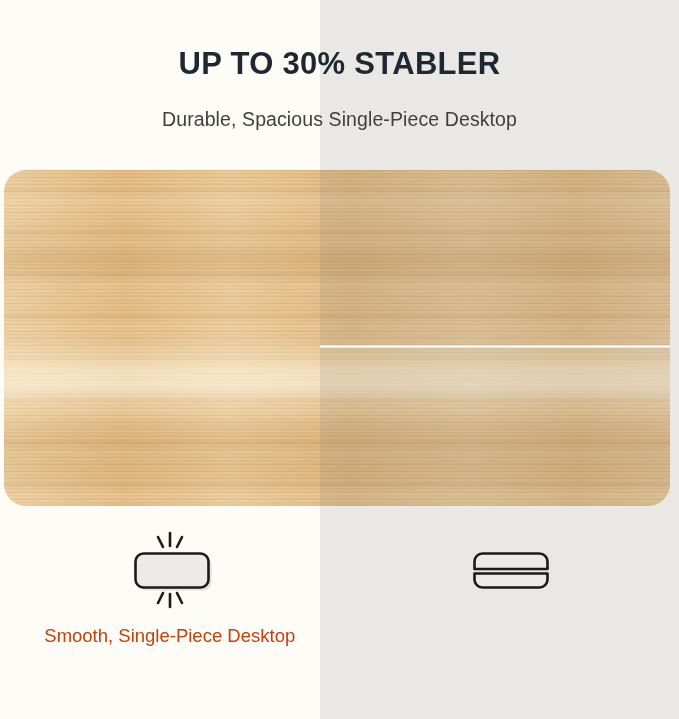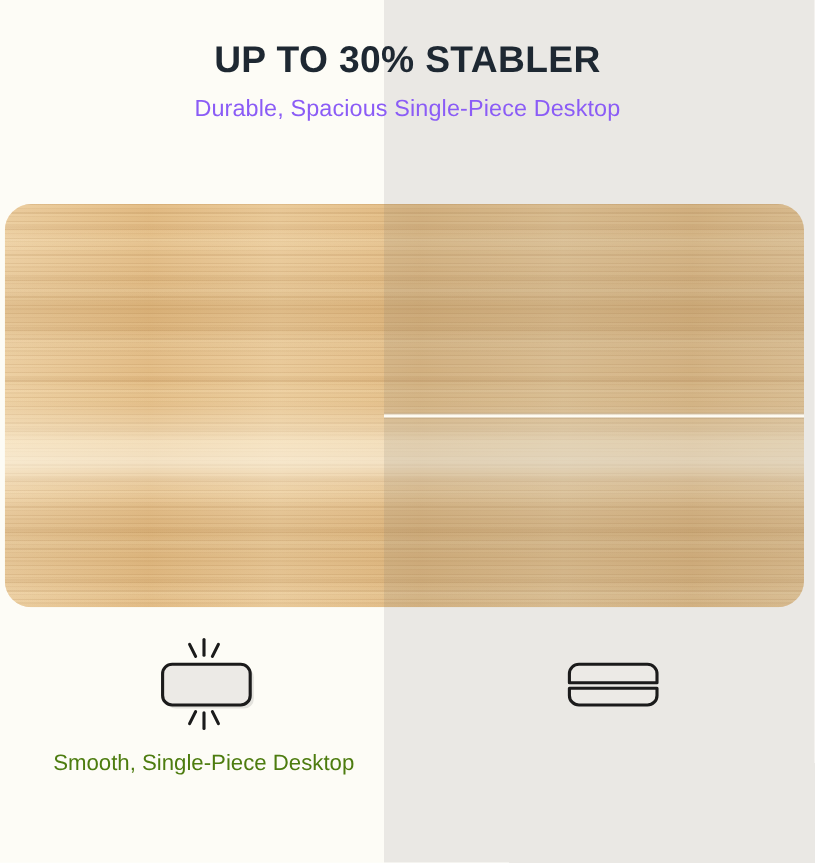--- a/index.html
+++ b/index.html
@@ -31,33 +31,33 @@
   .bg-right { left: 320px; right: 0;     background: #eae8e4; }
 
   
   .header {
     position: absolute;
     top: 0; left: 0; right: 0;
     text-align: center;
     padding-top: 33px;
   }
   .headline {
-    margin: 0;
+    margin: 14px;
     font-size: 31px;
     font-weight: bold;
     letter-spacing: 0.3px;
     color: #1e2832;
     line-height: 1.12;
   }
   .subhead {
     margin: 0;
     padding-top: 12px;
     font-size: 19.5px;
     font-weight: normal;
-    color: #8b5cf6;
+    color: #404040;
     letter-spacing: 0.1px;
   }
 
   
   .board-wrap {
     position: absolute;
     left: 4px;
     top: 170px;
     width: 666px;
     height: 336px;
@@ -151,21 +151,21 @@
     height: 86px;
     display: flex;
     align-items: center;
     justify-content: center;
   }
   .caption {
     margin: 0;
     padding-top: 10px;
     font-size: 18.5px;
     line-height: 1.44;
-    color: #4d7c0f;
+    color: #c2410c;
     text-align: right;
     max-width: 270px;
   }
 </style>
 </head>
 <body>
 
 <div class="poster">
 
   <div class="bg-left"></div>

